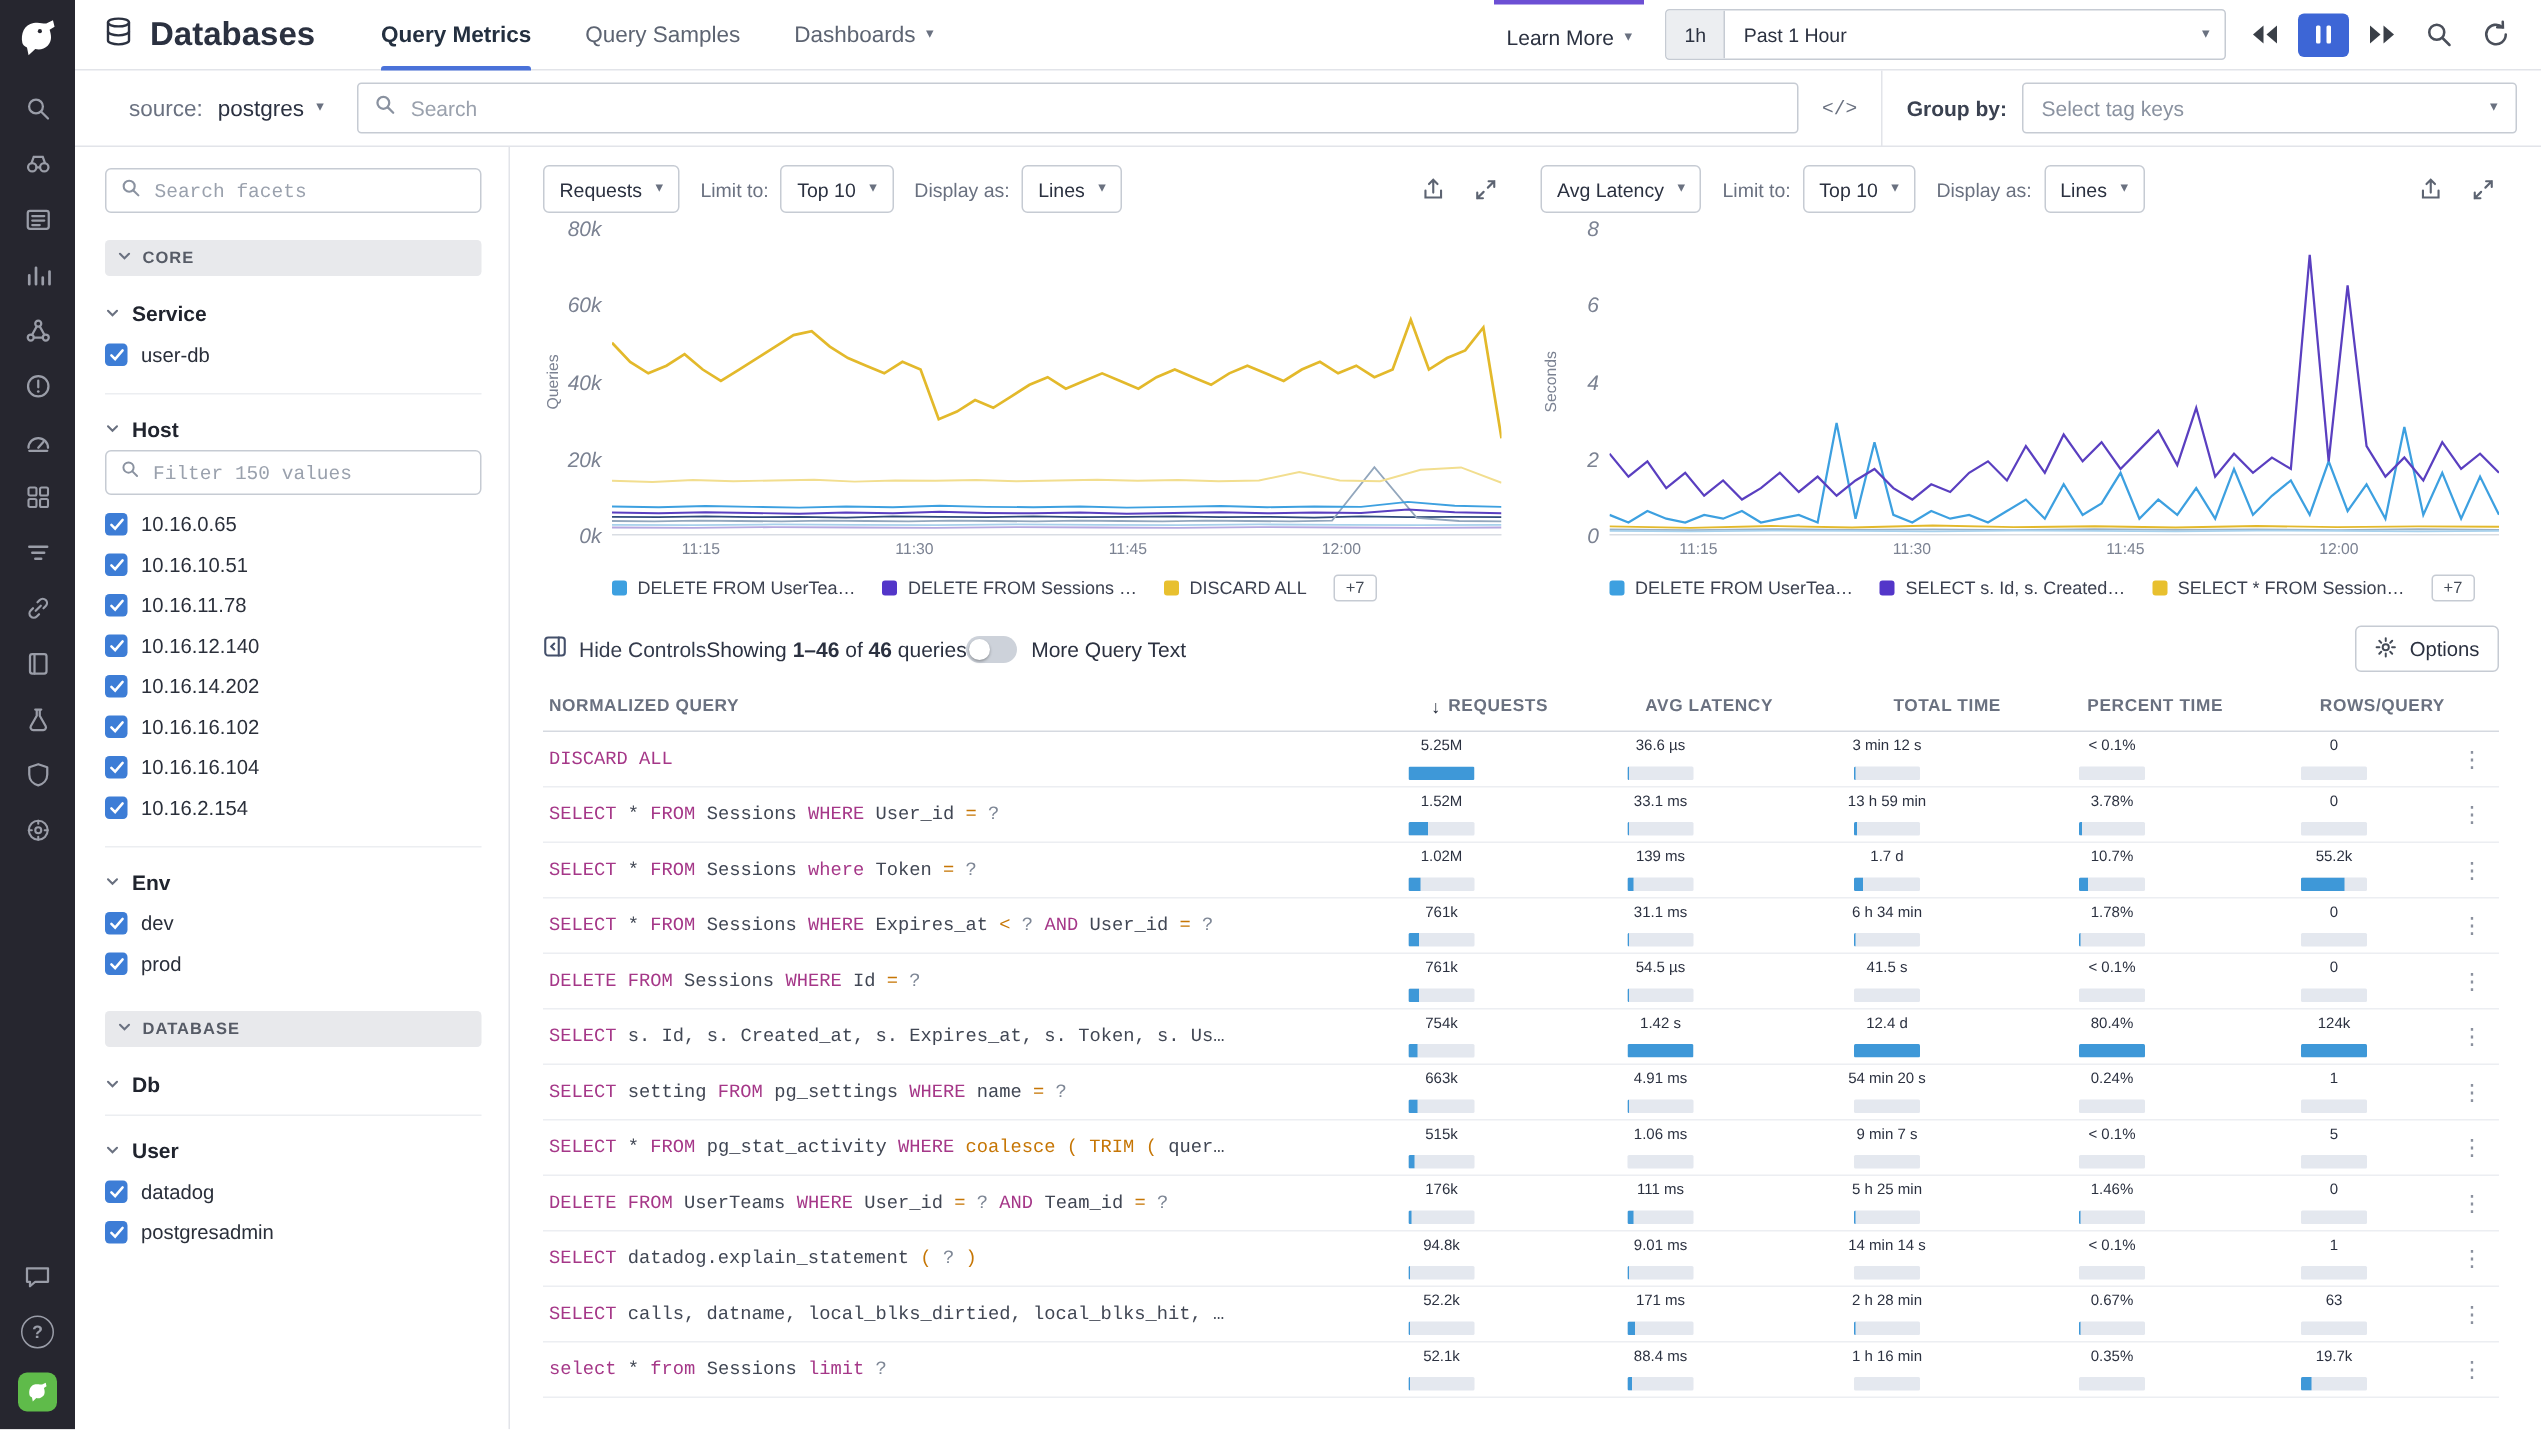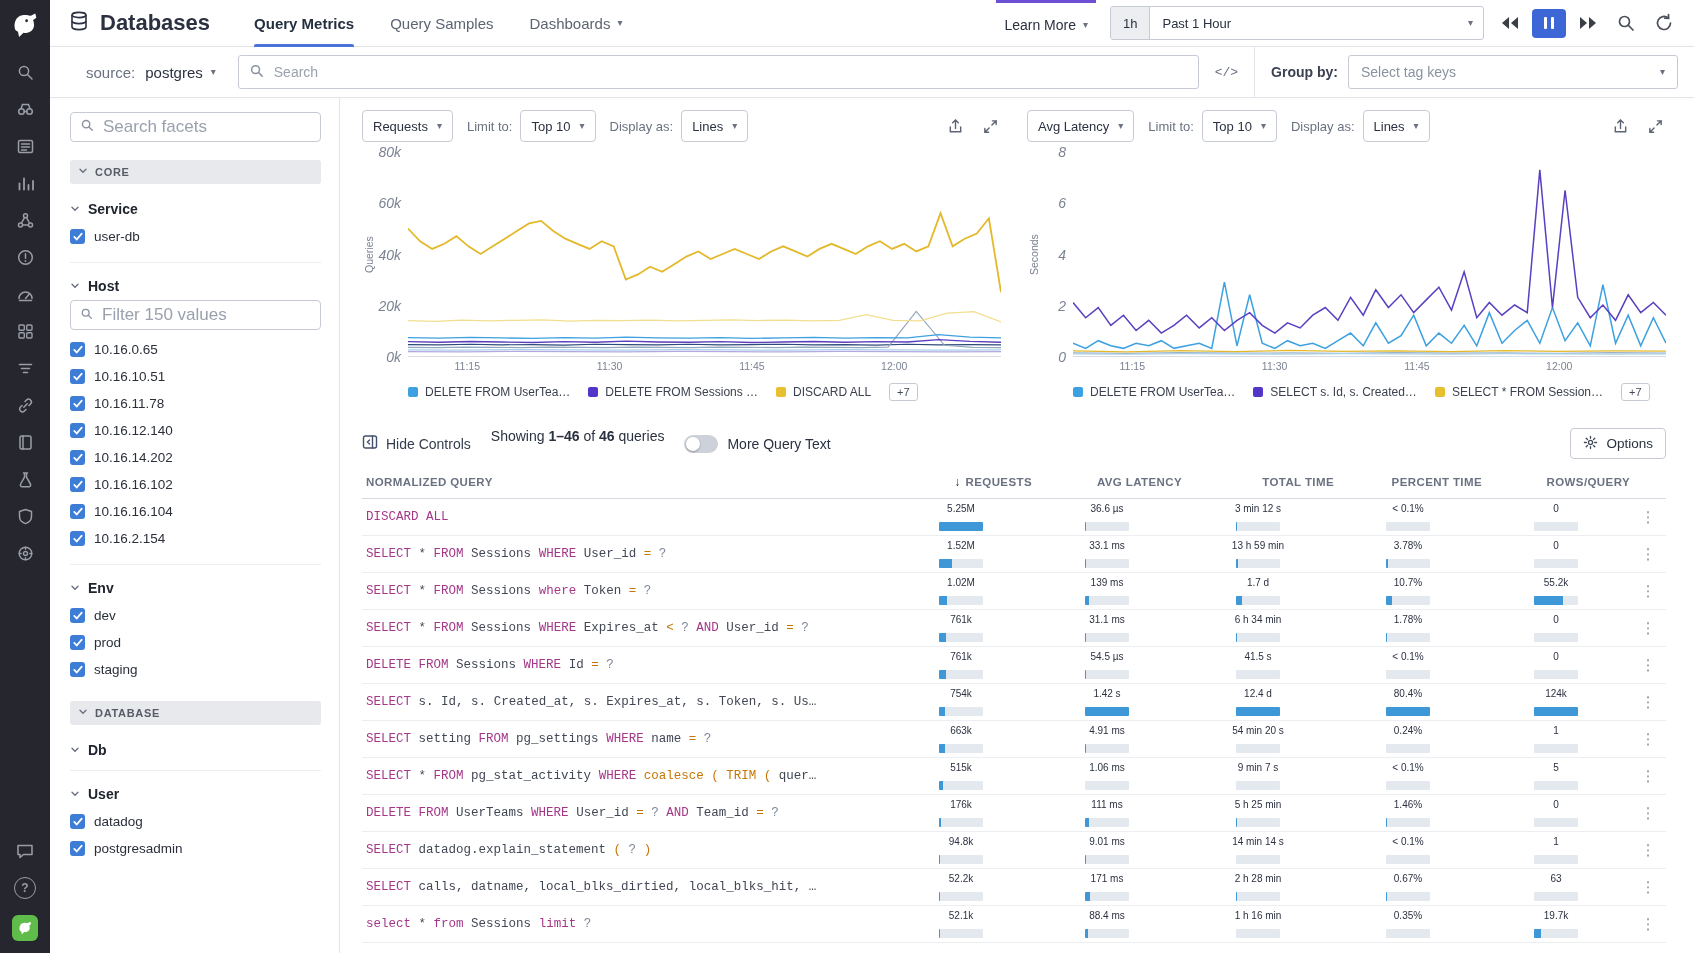--- a/index.html
+++ b/index.html
@@ -59,21 +59,21 @@
   .groupby-label{font-size:14px;font-weight:700;color:#3a4150;padding-left:16px;border-left:1px solid var(--border);
                  height:51px;display:flex;align-items:center;}
   .groupby-select{width:330px;height:34px;border:1px solid #c6cbd3;border-radius:3px;display:flex;align-items:center;
                   padding:0 12px;color:#8a92a0;font-size:14px;justify-content:space-between;cursor:pointer;box-sizing:border-box;}
   
   .content{flex:1;display:flex;min-height:0;}
   .facets{width:290px;border-right:1px solid var(--border);padding:14px 18px 0 20px;box-sizing:border-box;
           overflow:hidden;flex-shrink:0;}
   .facet-search,.facet-filter{height:30px;border:1px solid #c6cbd3;border-radius:4px;display:flex;
           align-items:center;padding:0 9px;gap:7px;box-sizing:border-box;background:#fff;}
-  .facet-search input,.facet-filter input{border:none;outline:none;flex:1;font-size:17px;font-family:Liberation Sans, sans-serif;min-width:0;background:transparent;}
+  .facet-search input,.facet-filter input{border:none;outline:none;flex:1;font-size:13px;font-family:Liberation Mono, monospace;min-width:0;background:transparent;}
   .facet-filter{margin:4px 0 6px;}
   .facet-header{margin:18px 0 2px;background:#e8e9ec;border-radius:3px;height:24px;display:flex;align-items:center;
                 gap:7px;padding:0 8px;font-size:11px;font-weight:700;color:#565b66;letter-spacing:.7px;cursor:pointer;}
   .facet-group{padding-top:2px;}
   .facet-group.bordered{border-top:1px solid #eceef1;margin-top:12px;}
   .facet-group-label{display:flex;align-items:center;gap:8px;font-size:14px;font-weight:700;color:#20242e;
                      margin:13px 0 6px;cursor:pointer;}
   .facet-item{display:flex;align-items:center;gap:9px;height:27px;font-size:13.5px;color:#2a2f3a;cursor:pointer;}
   .checkbox{width:15px;height:15px;background:#3d7dd6;border-radius:3px;display:flex;align-items:center;
             justify-content:center;flex-shrink:0;}
@@ -93,21 +93,21 @@
   .ytick{position:absolute;right:7px;transform:translateY(-50%);}
   .plot{flex:1;position:relative;border-bottom:1px solid #d9dde3;min-width:0;}
   .plot svg{width:100%;height:100%;display:block;}
   .xticks{position:absolute;top:100%;left:0;right:0;height:16px;font-size:10.5px;color:var(--tick);}
   .xtick{position:absolute;transform:translateX(-50%);top:4px;}
   .legend{display:flex;align-items:center;gap:18px;margin:26px 0 0 46px;font-size:12px;color:#3c4150;height:18px;}
   .legend-item{display:flex;align-items:center;gap:7px;cursor:pointer;}
   .legend-swatch{width:10px;height:10px;border-radius:2px;}
   .legend-more{border:1px solid #c6cbd3;border-radius:3px;font-size:11px;padding:2px 7px;color:#444b57;cursor:pointer;}
   
-  .list-controls{display:flex;gap:20px;margin:27px 0 6px;font-size:14px;}
+  .list-controls{display:flex;align-items:center;margin:16px 0 6px;font-size:14px;}
   .hide-controls{display:flex;align-items:center;gap:8px;color:#353c4d;cursor:pointer;}
   .showing{color:#2b3140;}
   .showing b{font-weight:700;}
   .toggle-wrap{display:flex;align-items:center;gap:9px;cursor:pointer;}
   .toggle{width:34px;height:18px;border-radius:9px;background:#cdd2da;position:relative;}
   .knob{width:14px;height:14px;border-radius:50%;background:#fff;position:absolute;top:2px;left:2px;
         box-shadow:0 1px 2px rgba(0,0,0,.3);}
   .options-btn{margin-left:auto;height:31px;border:1px solid #c6cbd3;border-radius:4px;background:#fff;display:flex;
                align-items:center;gap:8px;padding:0 12px;font-size:13.5px;color:var(--text);cursor:pointer;font-family:inherit;}
   
@@ -463,28 +463,20 @@
                 <span>dev</span>
               </div>
               <div class="facet-item">
                 <span class="checkbox">
                   <svg width="10" height="9" viewBox="0 0 12 10">
                     <path d="M1.5 5.5l3 3 6-7" fill="none" stroke="#fff" stroke-width="2" stroke-linecap="round"></path>
                   </svg>
                 </span>
                 <span>prod</span>
               </div>
-              <div class="facet-item">
-                <span class="checkbox">
-                  <svg width="10" height="9" viewBox="0 0 12 10">
-                    <path d="M1.5 5.5l3 3 6-7" fill="none" stroke="#fff" stroke-width="2" stroke-linecap="round"></path>
-                  </svg>
-                </span>
-                <span>staging</span>
-              </div>
             </div>
             <div class="facet-header">
               <span><svg width="10" height="10" viewBox="0 0 10 10">
                   <path d="M2 3.2l3 3 3-3" fill="none" stroke="#6a7180" stroke-width="1.4" stroke-linecap="round"></path>
                 </svg></span>
               <span>DATABASE</span>
             </div>
             <div class="facet-group">
               <div class="facet-group-label">
                 <span><svg width="10" height="10" viewBox="0 0 10 10">

